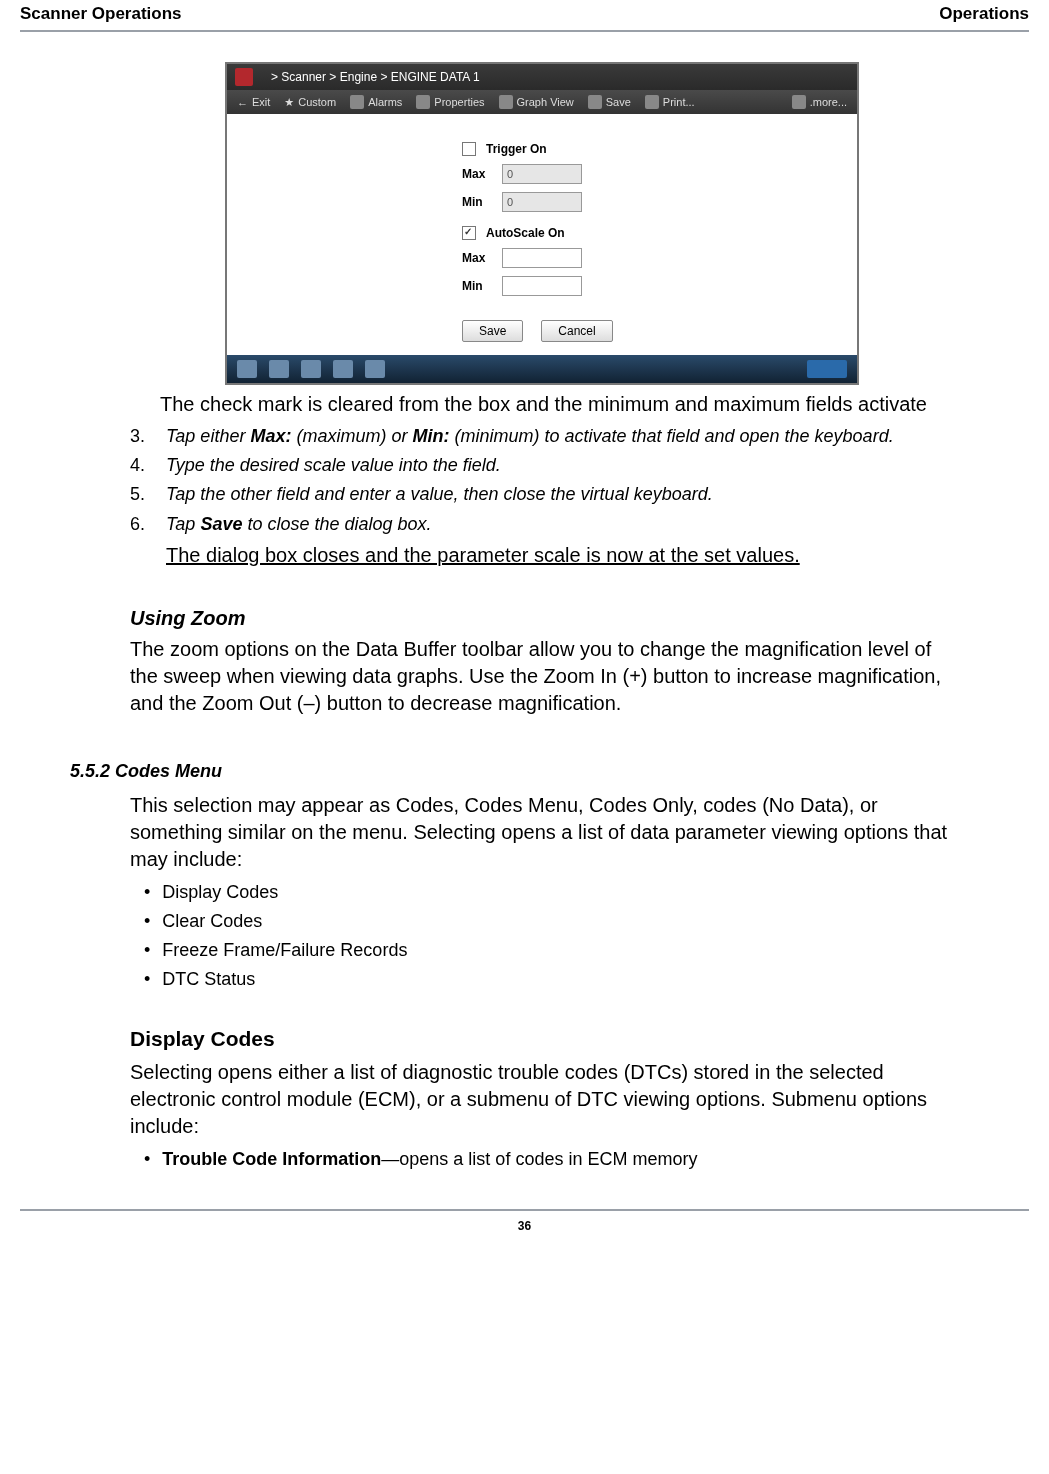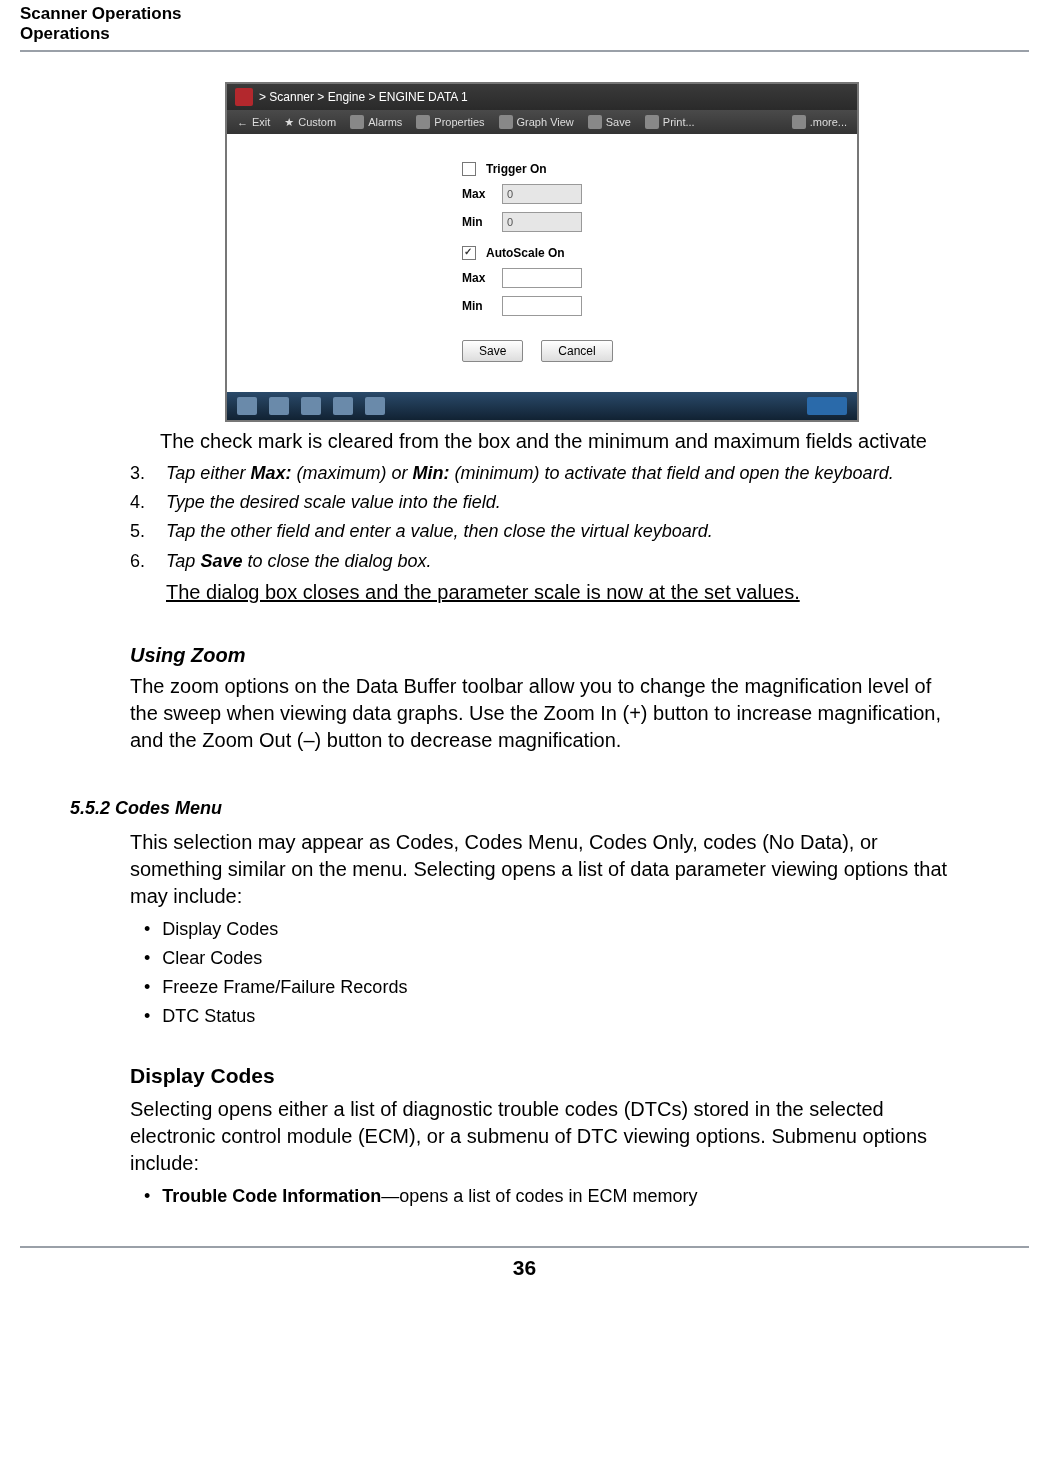--- a/index.html
+++ b/index.html
@@ -12,21 +12,20 @@
   .page {
     padding: 0 20px;
   }
   .hdr {
     display: flex;
     justify-content: space-between;
     font-weight: bold;
     font-size: 17px;
     border-bottom: 2px solid #9aa0a8;
     padding: 4px 0 6px 0;
-    flex-direction: column;
   }
   .content {
     padding: 0 75px 0 110px;
   }
   .figure-wrap { text-align: center; margin-top: 30px; }
   .fig-caption {
     text-align: center;
     font-size: 14px;
     margin: 14px 0 16px 0;
   }
@@ -41,37 +40,37 @@
     text-align: left;
     font-size: 12px;
   }
   .shot-titlebar {
     background: linear-gradient(#3a3a3a,#2a2a2a);
     color: #fff;
     padding: 4px 8px;
     font-size: 12px;
     display: flex;
     align-items: center;
-    gap: 6px;
+    gap: 18px;
   }
   .shot-titlebar .logo { width:18px; height:18px; background:#b3282d; border-radius:2px; display:inline-block;}
   .shot-toolbar {
     background: linear-gradient(#4a4a4a,#333);
     color: #ddd;
     display: flex;
     align-items: center;
     gap: 14px;
     padding: 5px 10px;
     font-size: 11px;
   }
   .tb-item { display:flex; align-items:center; gap:4px; }
   .tb-icon { width:14px; height:14px; background:#888; border-radius:2px; display:inline-block; }
   .tb-spacer { flex:1; }
   .shot-body {
-    padding: 20px 0 30px 235px;
+    padding: 20px 0 13px 235px;
     min-height: 200px;
   }
   .form-row { display:flex; align-items:center; gap:10px; margin:8px 0; font-size:12px; font-weight:bold;}
   .chk { width:12px; height:12px; border:1px solid #777; display:inline-block; background:#fff;}
   .chk.checked::after { content:"✓"; font-size:10px; position:relative; top:-3px; left:1px; color:#333;}
   .field-label { width:30px; }
   .text-input { width:70px; height:18px; border:1px solid #999; background:#e6e6e6; font-size:11px; padding:0 4px;}
   .text-input.enabled { background:#fff; }
   .btn-row { margin:24px 0 0 0; display:flex; gap:18px; }
   .btn { border:1px solid #888; background:linear-gradient(#fff,#ddd); padding:3px 16px; font-size:12px; border-radius:2px;}
@@ -83,21 +82,21 @@
   .para-indent { text-indent: 30px; }
   .ol-row { display:flex; gap:18px; font-size:18px; line-height:1.4; margin:4px 0; }
   .ol-num { width:18px; flex:none; text-align:left; }
   .ol-body { flex:1;font-style:italic; }
   .sub-note { margin-left: 36px; font-size:20px; line-height:1.4;text-decoration:underline; }
   h3.usingzoom { font-style: italic; font-weight:bold; font-size:20px; margin:38px 0 6px 0;}
   h2.section { font-size:18px; font-weight:bold; margin:44px 0 10px -60px;font-style:italic;}
   .ul-row { display:flex; gap:12px; font-size:18px; line-height:1.5; margin:2px 0 2px 14px;}
   .bullet { flex:none; }
   h3.plain { font-weight:bold; font-size:21px; margin:34px 0 8px 0;}
-  .footer { border-top:2px solid #9aa0a8; margin-top:36px; text-align:center; font-weight:bold; padding:8px 0 20px 0; font-size:21px;}
+  .footer { border-top:2px solid #9aa0a8; margin-top:36px; text-align:center; font-weight:bold; padding:8px 0 20px 0; font-size:12px;}
   b { font-weight:bold; }
 </style>
 </head>
 <body>
 
 <div class="page">
   <div class="hdr">
     <span>Scanner Operations</span>
     <span>Operations</span>
   </div>

